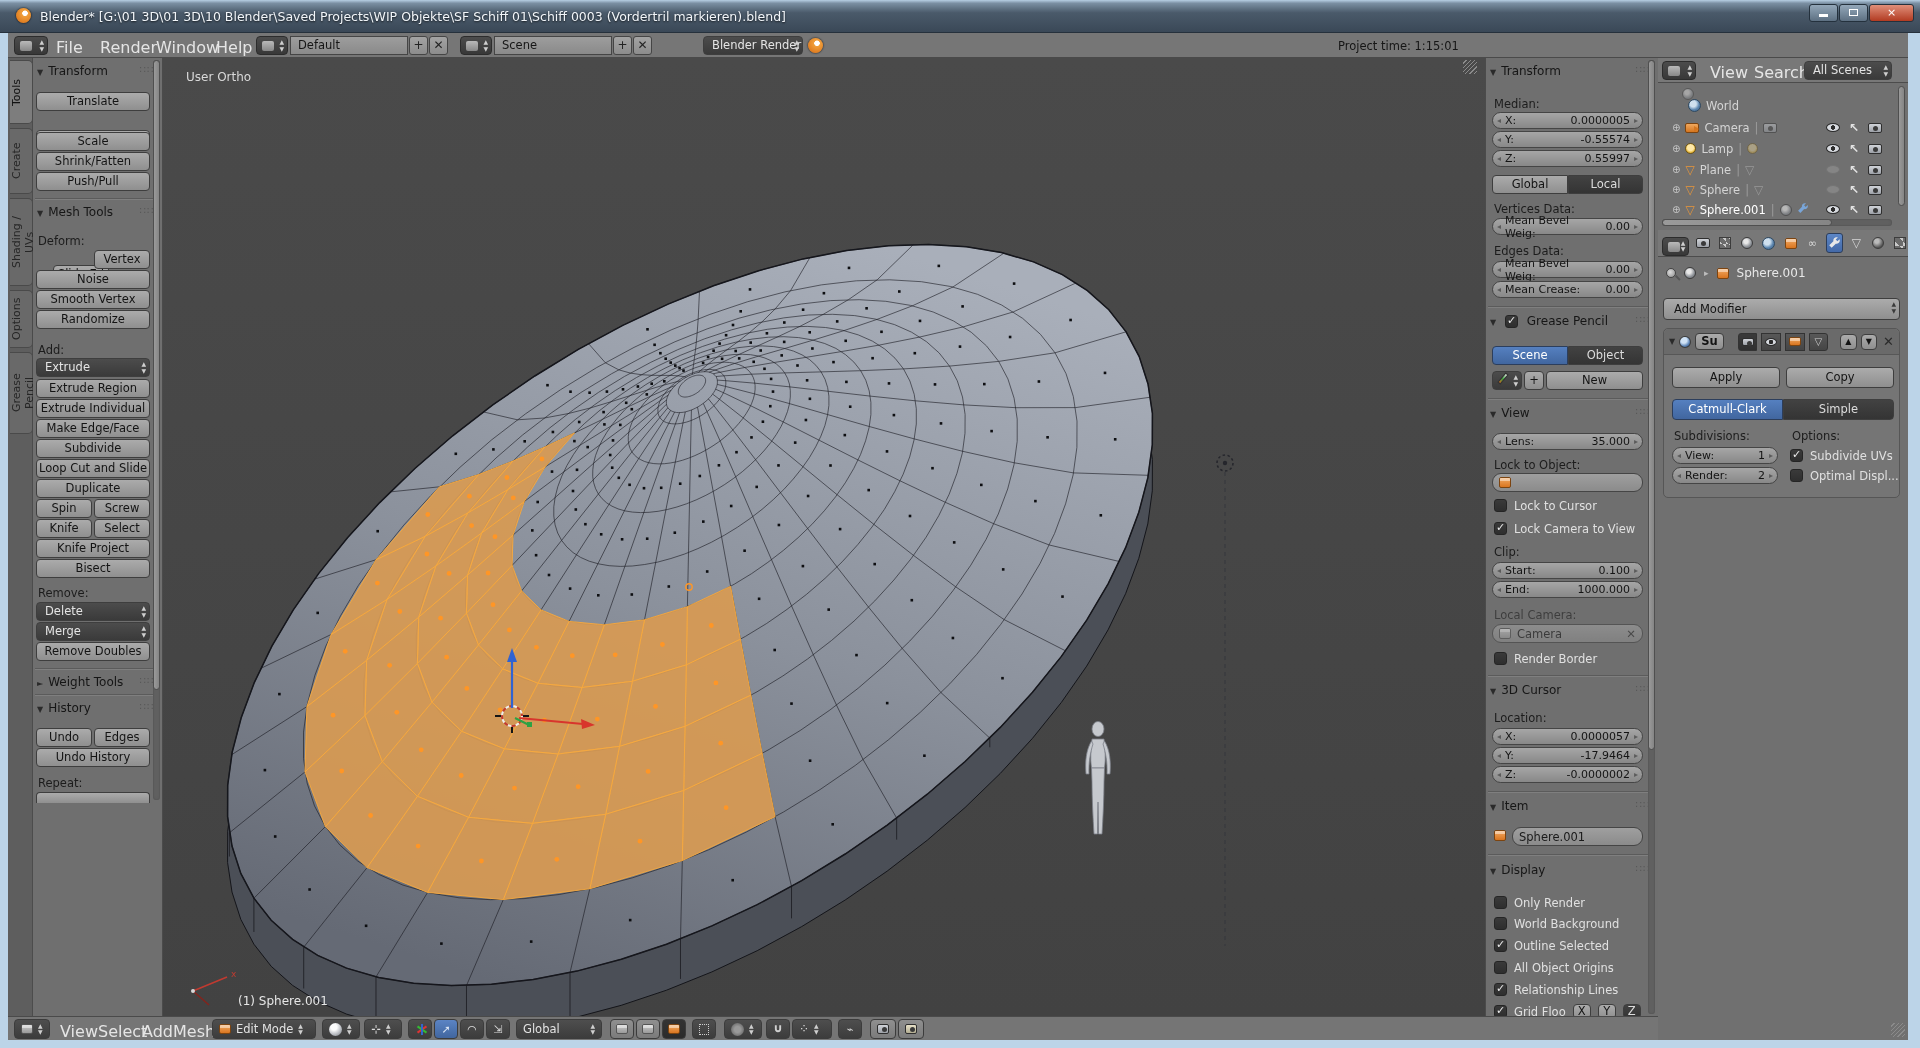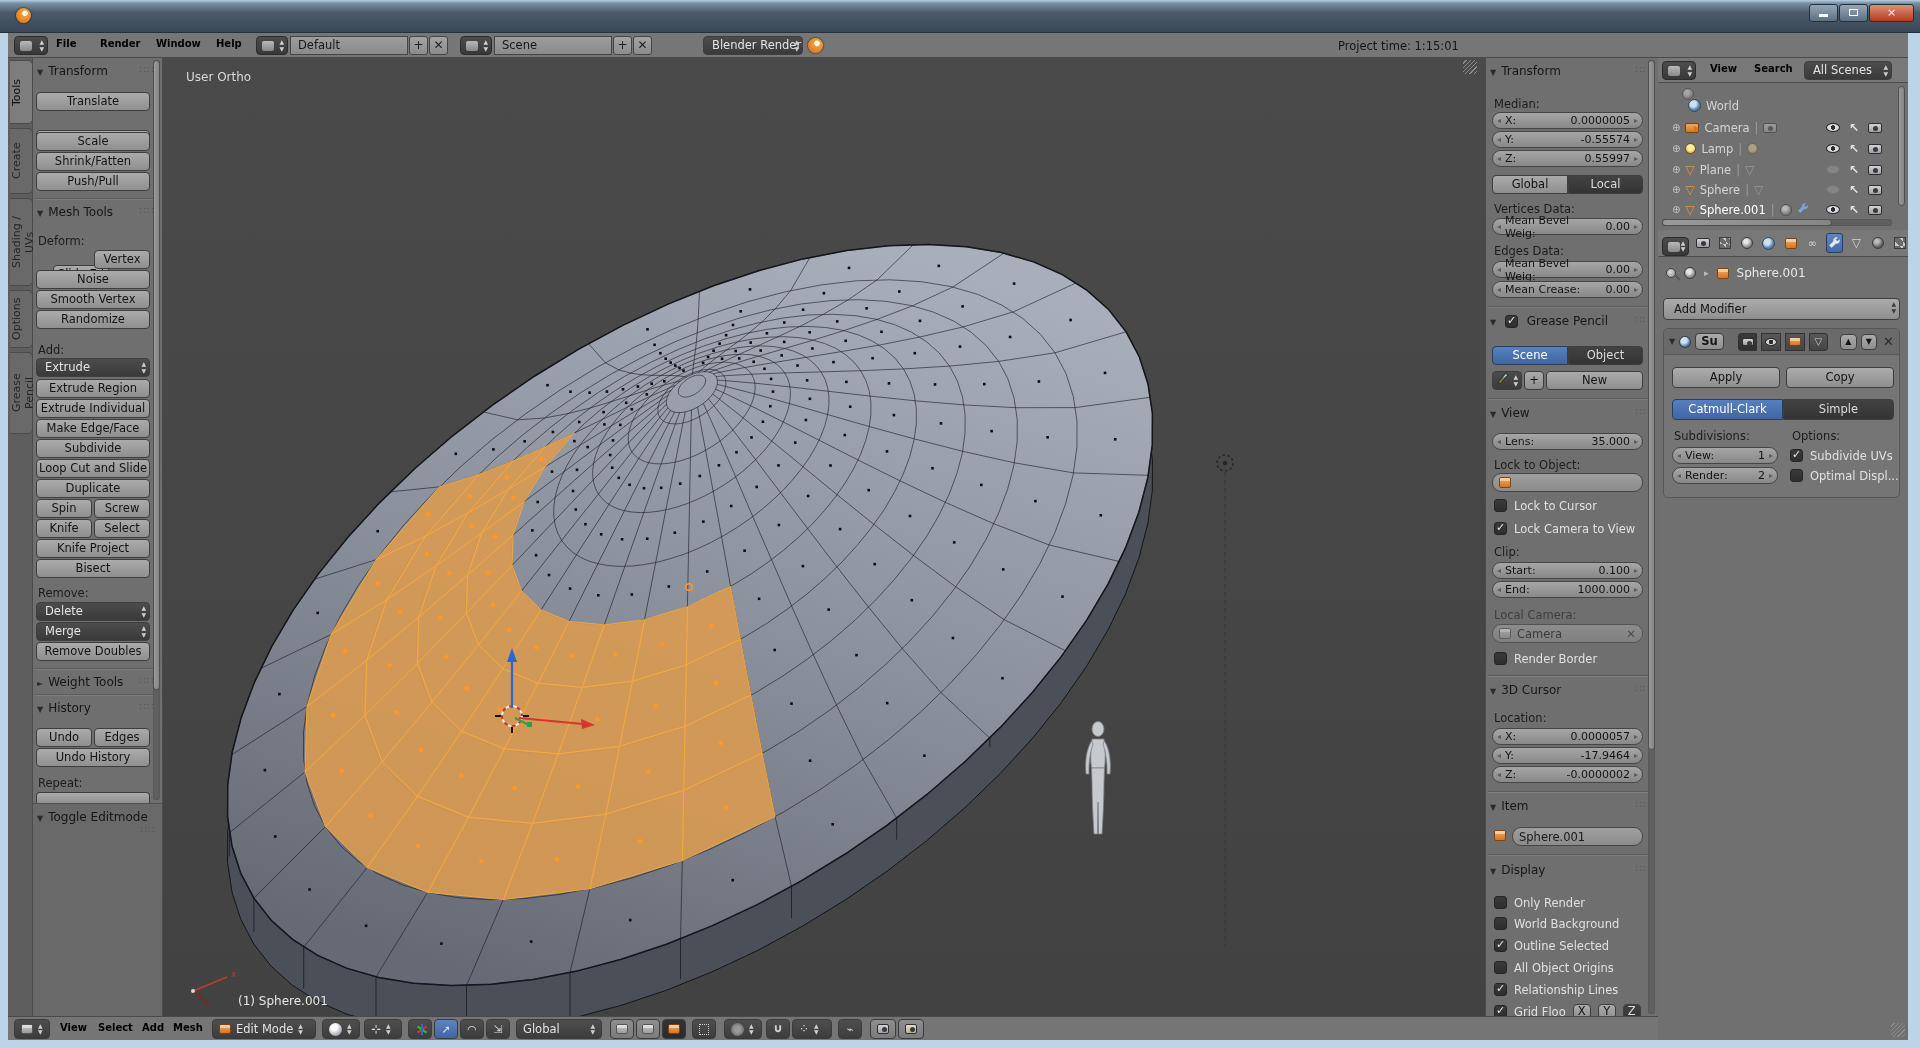--- a/index.html
+++ b/index.html
@@ -60,21 +60,21 @@
   .sep { position:absolute; left:2px; right:8px; height:2px;
     border-top:1px solid #5b5b5b; border-bottom:1px solid #7f7f7f; }
   .scrollch { position:absolute; width:7px; border-radius:4px; background:#606060;
     box-shadow:inset 0 0 2px #4a4a4a; }
   .scrollth { position:absolute; width:7px; border-radius:4px;
     background:linear-gradient(90deg,#9a9a9a,#858585); border:1px solid #4f4f4f; }
 
   
   #topbar { left:8px; top:33px; width:1900px; height:25px; background:#767676;
     border-bottom:1px solid #4a4a4a; }
-  .menu { position:absolute; top:5px; color:#000000; font-size:10px;font-weight:bold; }
+  .menu { position:absolute; top:5px; color:#e5e5e5; font-size:16px; }
   .editorbtn { position:absolute; top:3px; width:34px; height:19px; border-radius:4px;
     background:linear-gradient(#4c4c4c,#383838); border:1px solid #2c2c2c; }
   .editorbtn .glyph { position:absolute; left:5px; top:4px; width:12px; height:10px;
     background:linear-gradient(#b9b9b9,#888); border-radius:2px; }
   .fieldbox { position:absolute; top:3px; height:19px; background:linear-gradient(#9d9d9d,#8a8a8a);
     border:1px solid #454545; color:#161616; font-size:11.5px; line-height:17px; padding-left:7px; }
   .sqbtn { position:absolute; top:3px; width:19px; height:19px; border:1px solid #454545;
     background:linear-gradient(#a3a3a3,#8c8c8c); border-radius:3px; color:#222;
     font-size:12px; text-align:center; line-height:17px; }
   #stats { position:absolute; top:6px; color:#161616; font-size:11.5px; white-space:nowrap; }
@@ -202,20 +202,21 @@
   .iaxes { position:relative; width:13px; height:13px; }
   .iaxes i { position:absolute; left:6px; bottom:1px; width:2px; height:11px; }
   .iarrowb { color:#dce6f5; font-size:11px; }
   .iarc { color:#ddd; font-size:11px; }
 </style>
 </head>
 <body>
 
 <div class="abs" id="titlebar">
   <span class="blogo"></span>
+  <span class="ttext">Blender* [G:\01 3D\01 3D\10 Blender\Saved Projects\WIP Objekte\SF Schiff 01\Schiff 0003 (Vordertril markieren).blend]</span>
   <span class="winbtns">
     <span class="winbtn"><span class="minglyph"></span></span>
     <span class="winbtn"><span class="maxglyph"></span></span>
     <span class="winbtn close">×</span>
   </span>
 </div>
 
 <div class="abs" id="topbar">
   <span class="editorbtn" style="left:6px;">
     <span class="glyph"></span>
@@ -314,25 +315,20 @@
 
   <div class="hdrrow" style="top:643px;">
     <span class="tri">▼</span><span>History</span><span class="grip">∷∷</span>
   </div>
   <div class="btn half" style="top:670px;left:3px;">Undo</div>
   <div class="btn half" style="top:670px;left:61px;">Edges</div>
   <div class="btn" style="top:690px;">Undo History</div>
   <div class="label" style="left:5px;top:718px;">Repeat:</div>
   <div class="btn" style="top:734px;height:11px;border-radius:4px 4px 0 0;border-bottom:none;"></div>
 
-  <div class="abs" style="left:0;top:745px;width:130px;height:213px;background:#696969;border-top:1px solid #515151;">
-    <div class="hdrrow" style="top:6px;">
-      <span class="tri">▼</span><span>Toggle Editmode</span><span class="grip">∷∷</span>
-    </div>
-  </div>
   <div class="scrollch" style="left:120px;top:2px;height:740px;"></div>
   <div class="scrollth" style="left:120px;top:2px;height:630px;"></div>
 </div>
 
 <div class="abs" id="viewport">
   <svg id="mesh-svg" width="1495" height="958" viewBox="0 0 1495 958">
     <defs>
       <linearGradient id="bodyGrad" x1="70%" y1="0%" x2="30%" y2="100%">
         <stop offset="0" stop-color="#a9afba"></stop>
         <stop offset="0.5" stop-color="#8b919c"></stop>

